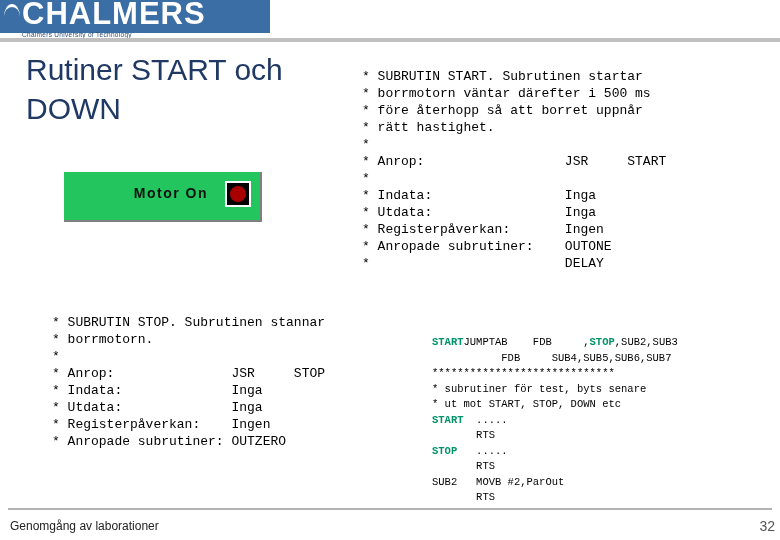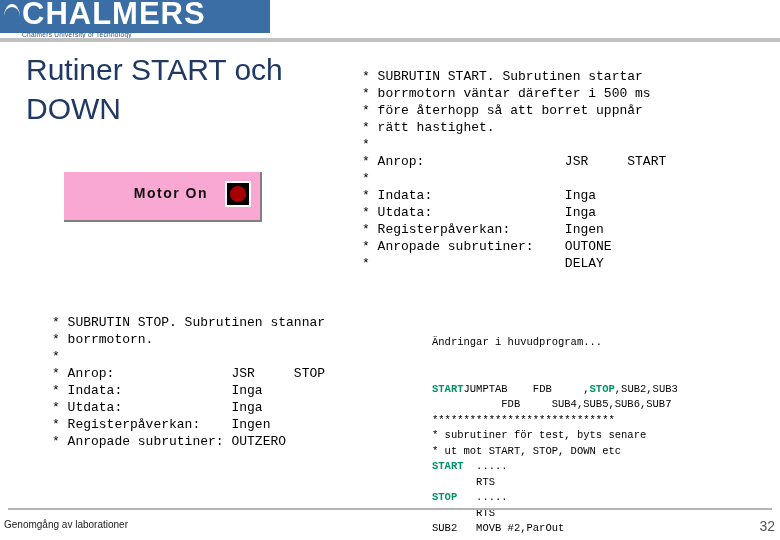--- a/index.html
+++ b/index.html
@@ -78,21 +78,21 @@
     color: #1f3864;
     line-height: 39px;
     letter-spacing: 0px;
   }
 
   
   .motor-panel {
     position: absolute;
     left: 64px; top: 172px;
     width: 196px; height: 48px;
-    background: #f9a8d4;
+    background: #22c55e;
     border-right: 2px solid #7f7f7f;
     border-bottom: 2px solid #7f7f7f;
   }
   .motor-label {
     position: absolute;
     right: 52px; top: 13px;
     font-size: 14px;
     font-weight: bold;
     letter-spacing: 1.5px;
     color: #111111;
@@ -143,22 +143,22 @@
 
   
   .footer-rule {
     position: absolute;
     left: 8px; top: 508px;
     width: 764px; height: 2px;
     background: #b3b3b3;
   }
   .footer-text {
     position: absolute;
-    left: 4px; top: 519px;
-    font-size: 10px;
+    left: 10px; top: 519px;
+    font-size: 12px;
     color: #222222;
     white-space: nowrap;
   }
   .footer-page {
     position: absolute;
     right: 5px; top: 518px;
     font-size: 14px;
     color: #555555;
   }
 </style>
@@ -199,19 +199,18 @@
 <div class="mono block-stop">* SUBRUTIN STOP. Subrutinen stannar
 * borrmotorn.
 *
 * Anrop:               JSR     STOP
 * Indata:              Inga
 * Utdata:              Inga
 * Registerpåverkan:    Ingen
 * Anropade subrutiner: OUTZERO</div>
 
 <div class="mono block-main">
-  <div>Ändringar i huvudprogram...</div>
   <div id="main-program-lines"><div><span class="kw" style="color: rgb(0, 147, 106);">START</span><span>JUMPTAB    FDB     </span><span>,</span><span class="kw" style="color: rgb(0, 147, 106);">STOP</span><span>,SUB2,SUB3</span></div><div><span>           FDB     SUB4,SUB5,SUB6,SUB7</span></div><div><span>*****************************</span></div><div><span>* subrutiner för test, byts senare</span></div><div><span>* ut mot START, STOP, DOWN etc</span></div><div><span class="kw" style="color: rgb(0, 147, 106);">START</span><span>  .....</span></div><div><span>       RTS</span></div><div><span class="kw" style="color: rgb(0, 147, 106);">STOP</span><span>   .....</span></div><div><span>       RTS</span></div><div><span>SUB2   MOVB #2,ParOut</span></div><div><span>       RTS</span></div></div>
 </div>
 
 <div class="footer-rule"></div>
 <div class="footer-text">Genomgång av laborationer</div>
 <div class="footer-page">32</div>
 
 </body></html>

